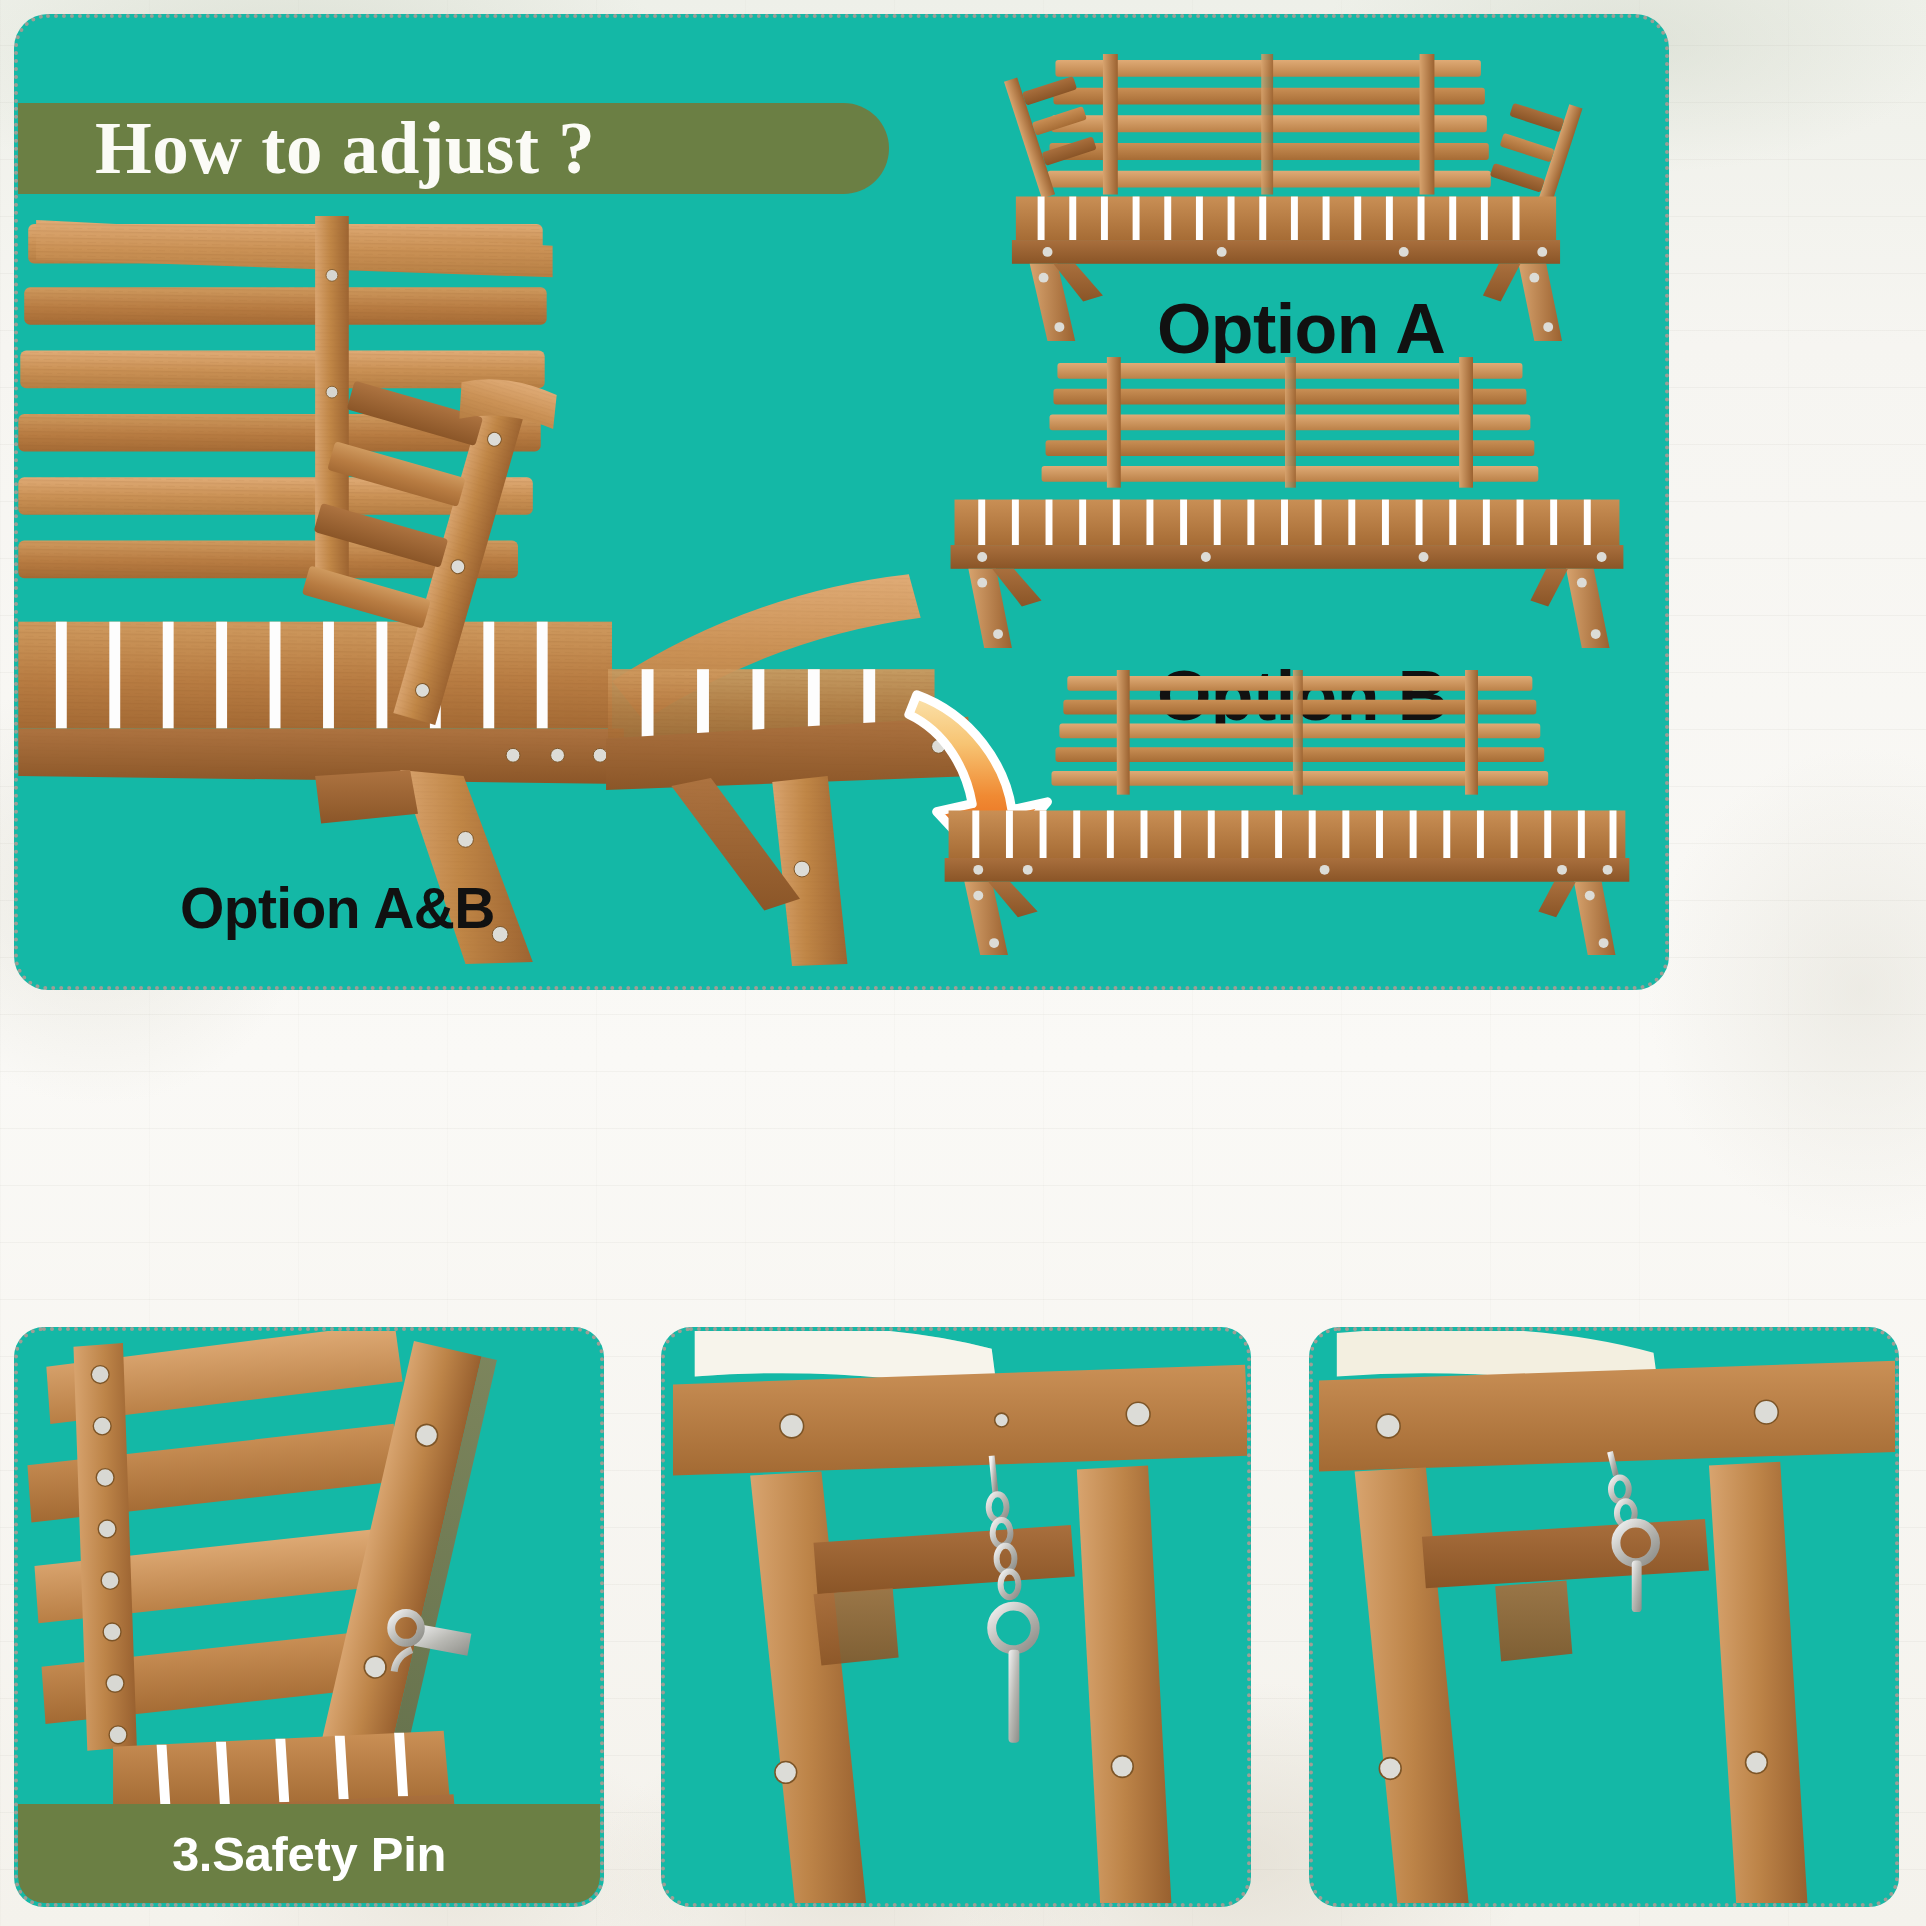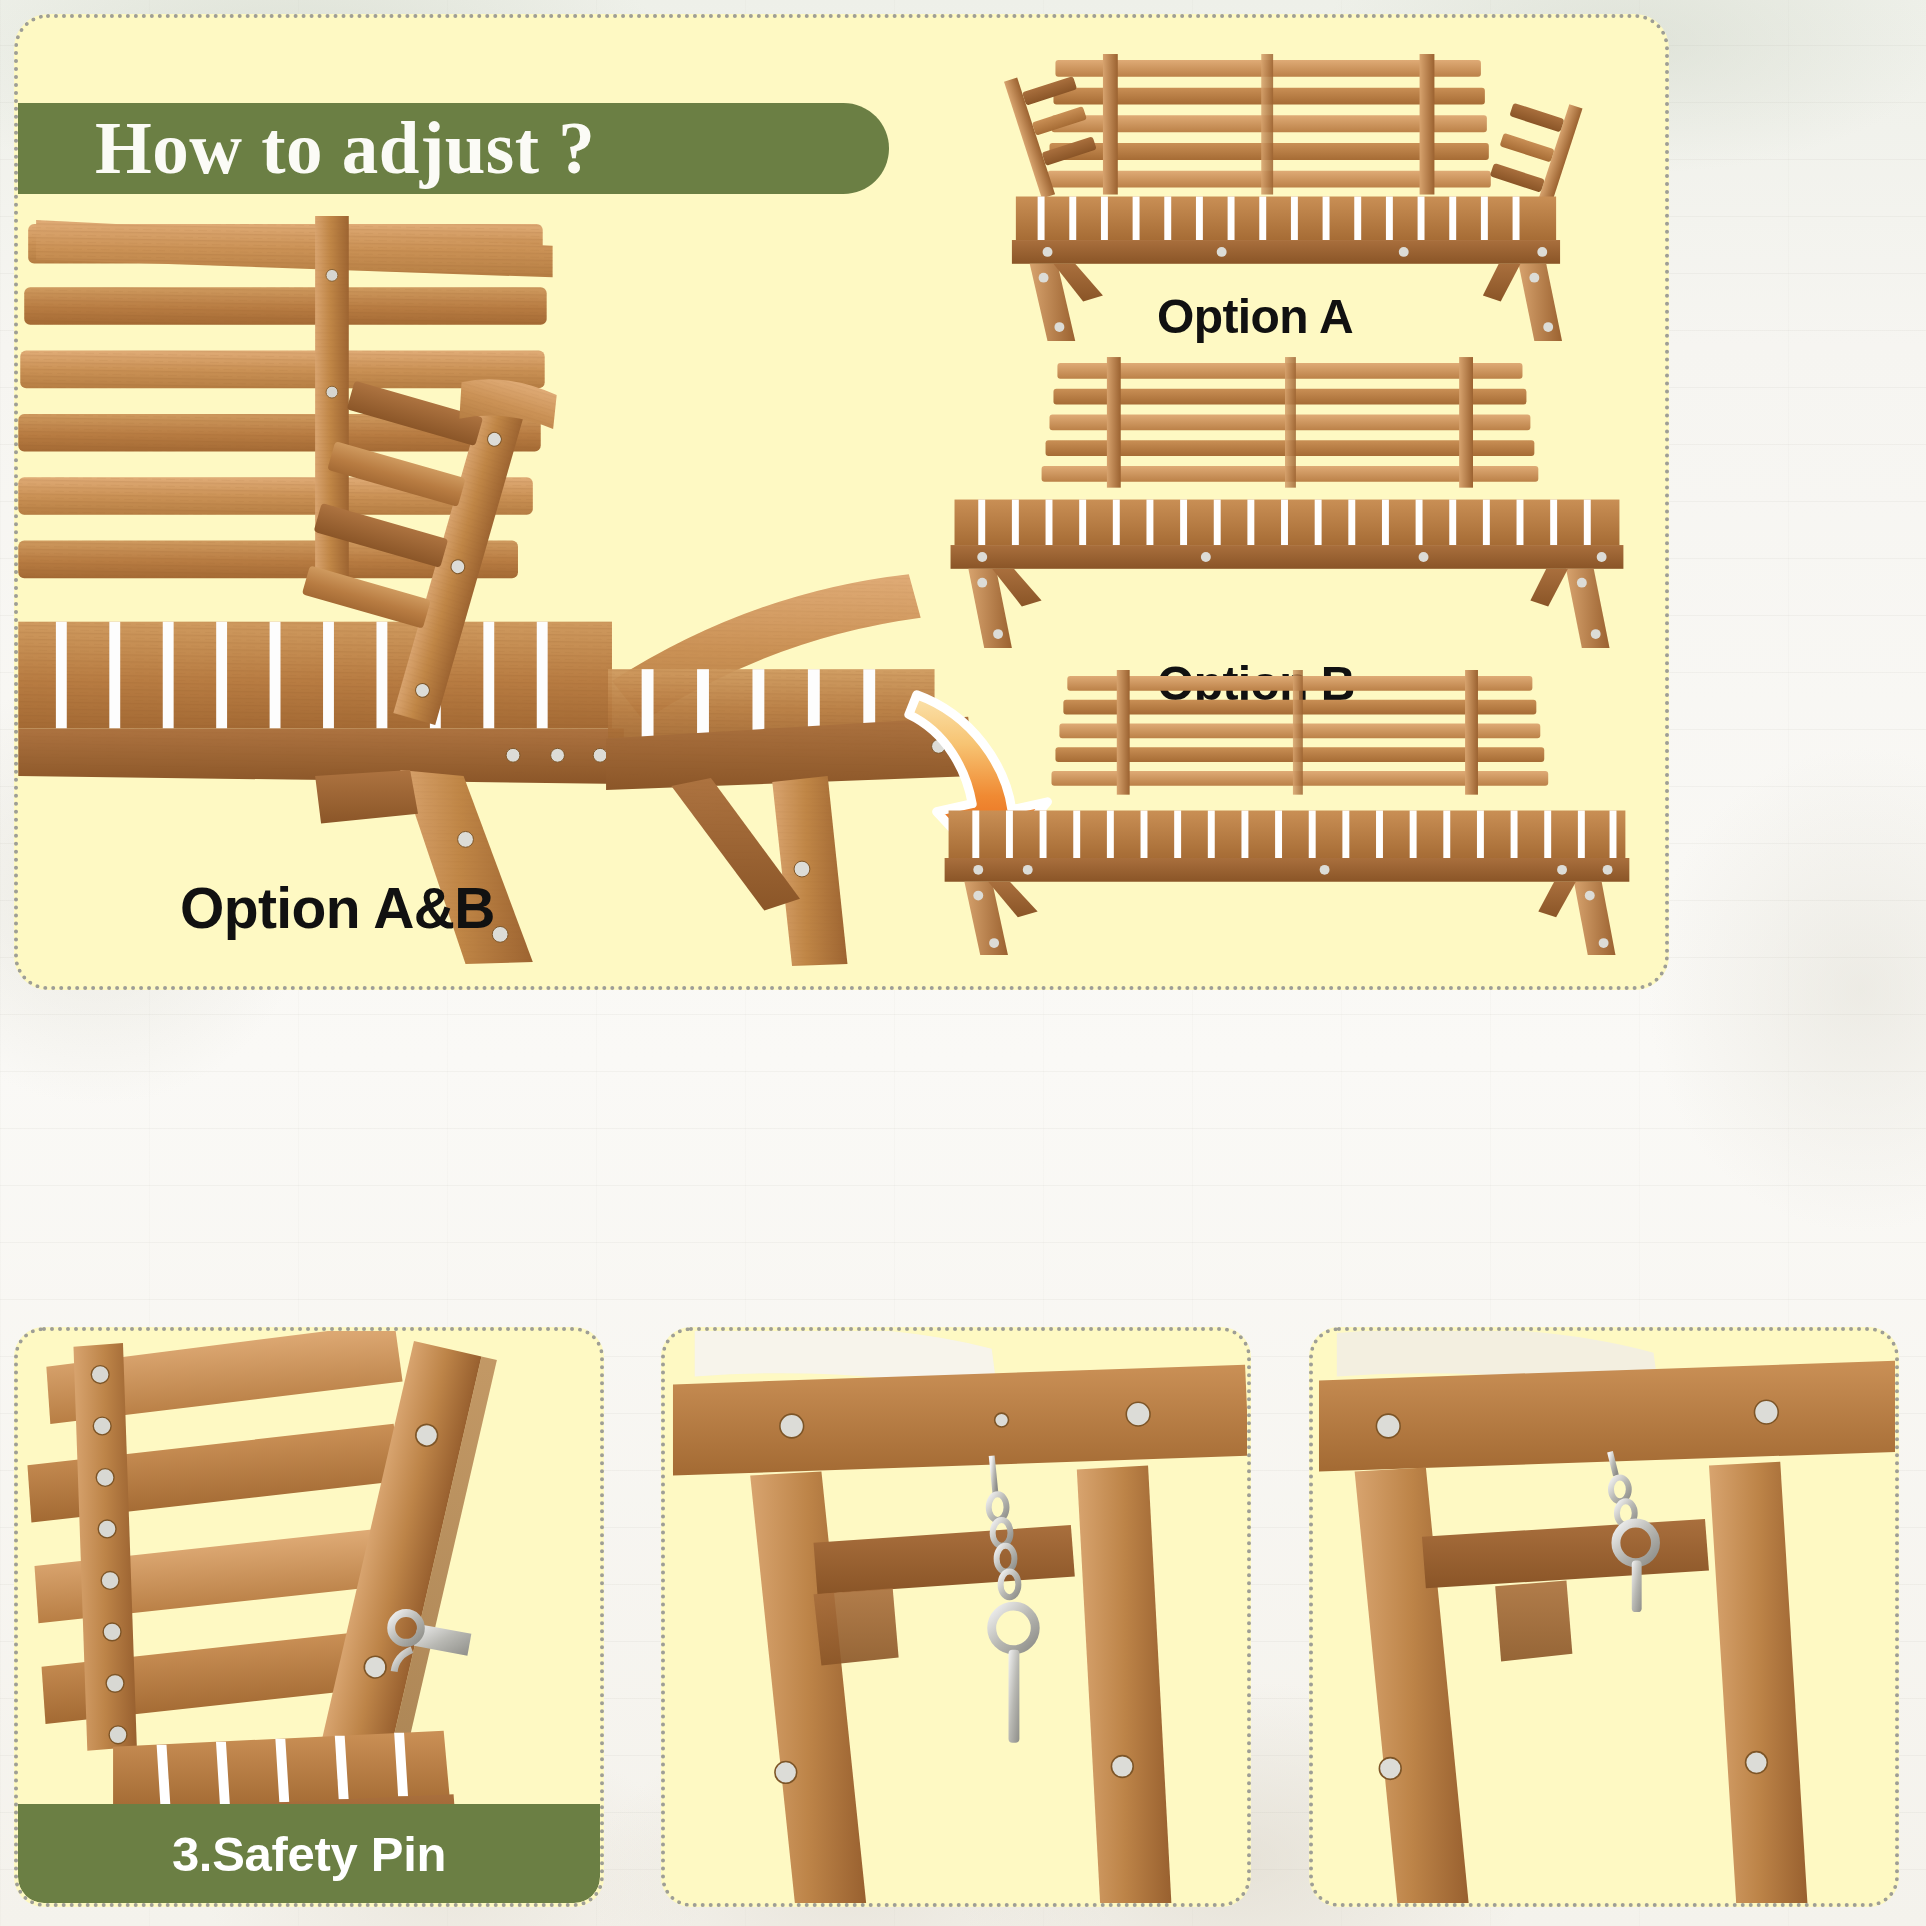--- a/index.html
+++ b/index.html
@@ -23,21 +23,21 @@
       linear-gradient(180deg,#eef0e9 0%,#f6f5f1 18%,#faf9f6 55%,#f4f2ec 100%);
   }
   #bg:after{content:"";position:absolute;inset:0;
     background-image:
       repeating-linear-gradient(0deg, rgba(170,168,158,.10) 0 1px, rgba(255,255,255,0) 1px 57px),
       repeating-linear-gradient(90deg, rgba(175,173,163,.05) 0 1px, rgba(255,255,255,0) 1px 149px);
   }
   
   .card{
     position:absolute;
-    background:#fef9c3;
+    background:#14b8a6;
     border:4px dotted #9e9e96;
     border-radius:34px;
     box-sizing:border-box;
     overflow:hidden;
   }
   #main-card{left:14px;top:14px;width:1655px;height:976px;}
   .bottom-card{top:1327px;width:590px;height:580px;border-radius:30px;}
   #card-step1{left:14px;}
   #card-step2{left:661px;}
   #card-step3{left:1309px;}
@@ -65,21 +65,21 @@
     display:flex;align-items:center;justify-content:center;
   }
   .caption-text{
     color:#ffffff;font-size:49px;font-weight:700;white-space:nowrap;
     letter-spacing:-0.3px;
   }
 
   
   .opt-label{
     position:absolute;color:#111;font-weight:700;white-space:nowrap;
-    font-size:48px;letter-spacing:-0.6px;
+    font-size:70px;letter-spacing:-0.6px;
   }
   #lbl-a{left:1139px;top:271px;}
   #lbl-b{left:1139px;top:638px;}
   #lbl-ab{left:162px;top:857px;font-size:57px;}
 
   
   .mini-bench{position:absolute;width:693px;height:297px;}
 
   
   #big-bench{position:absolute;left:0;top:198px;width:1089px;height:752px;}

